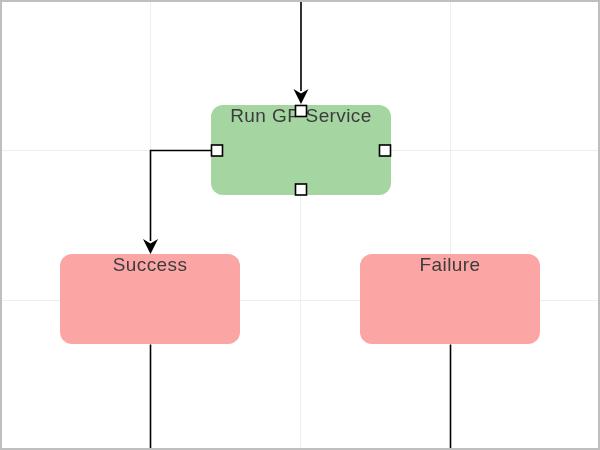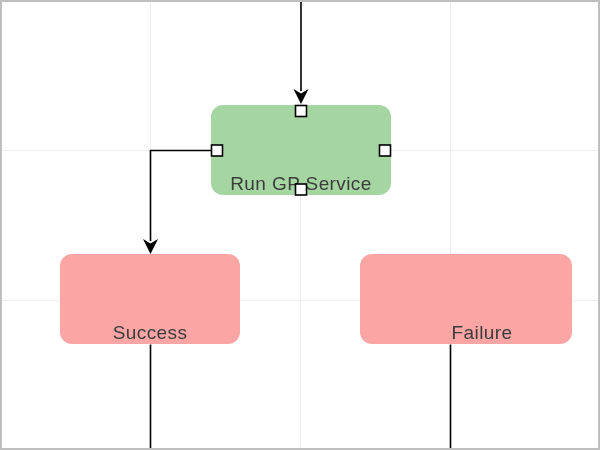--- a/index.html
+++ b/index.html
@@ -32,33 +32,33 @@
     box-shadow: inset 0 0 0 2px #bfbfbf;
     z-index: 3;
     pointer-events: none;
   }
   .node {
     position: absolute;
     width: 180px;
     height: 90px;
     border-radius: 12px;
     display: flex;
-    align-items: flex-end;
+    align-items: flex-start;
     justify-content: center;
   }
   .node span {
     font-size: 19px;
     letter-spacing: 0.4px;
     color: #3c3c3c;
     white-space: nowrap;
   }
   .node-green  { left: 211px; top: 105px; background: #a5d6a1; }
   .node-yellow { background: #fca5a5; }
   .node-success { left: 60px;  top: 254px; }
-  .node-failure { left: 360px; top: 254px; padding-left: 32px; }
+  .node-failure { left: 360px; top: 254px; }
   .link-layer path    { stroke: #000000; stroke-width: 1.6; fill: none; }
   .link-layer polygon { fill: #000000; stroke: none; }
   .link-layer rect.port {
     fill: #ffffff;
     stroke: #000000;
     stroke-width: 1.6;
     pointer-events: auto;
   }
   .grid-layer line { stroke: #eeeeee; stroke-width: 1; }
 </style>

